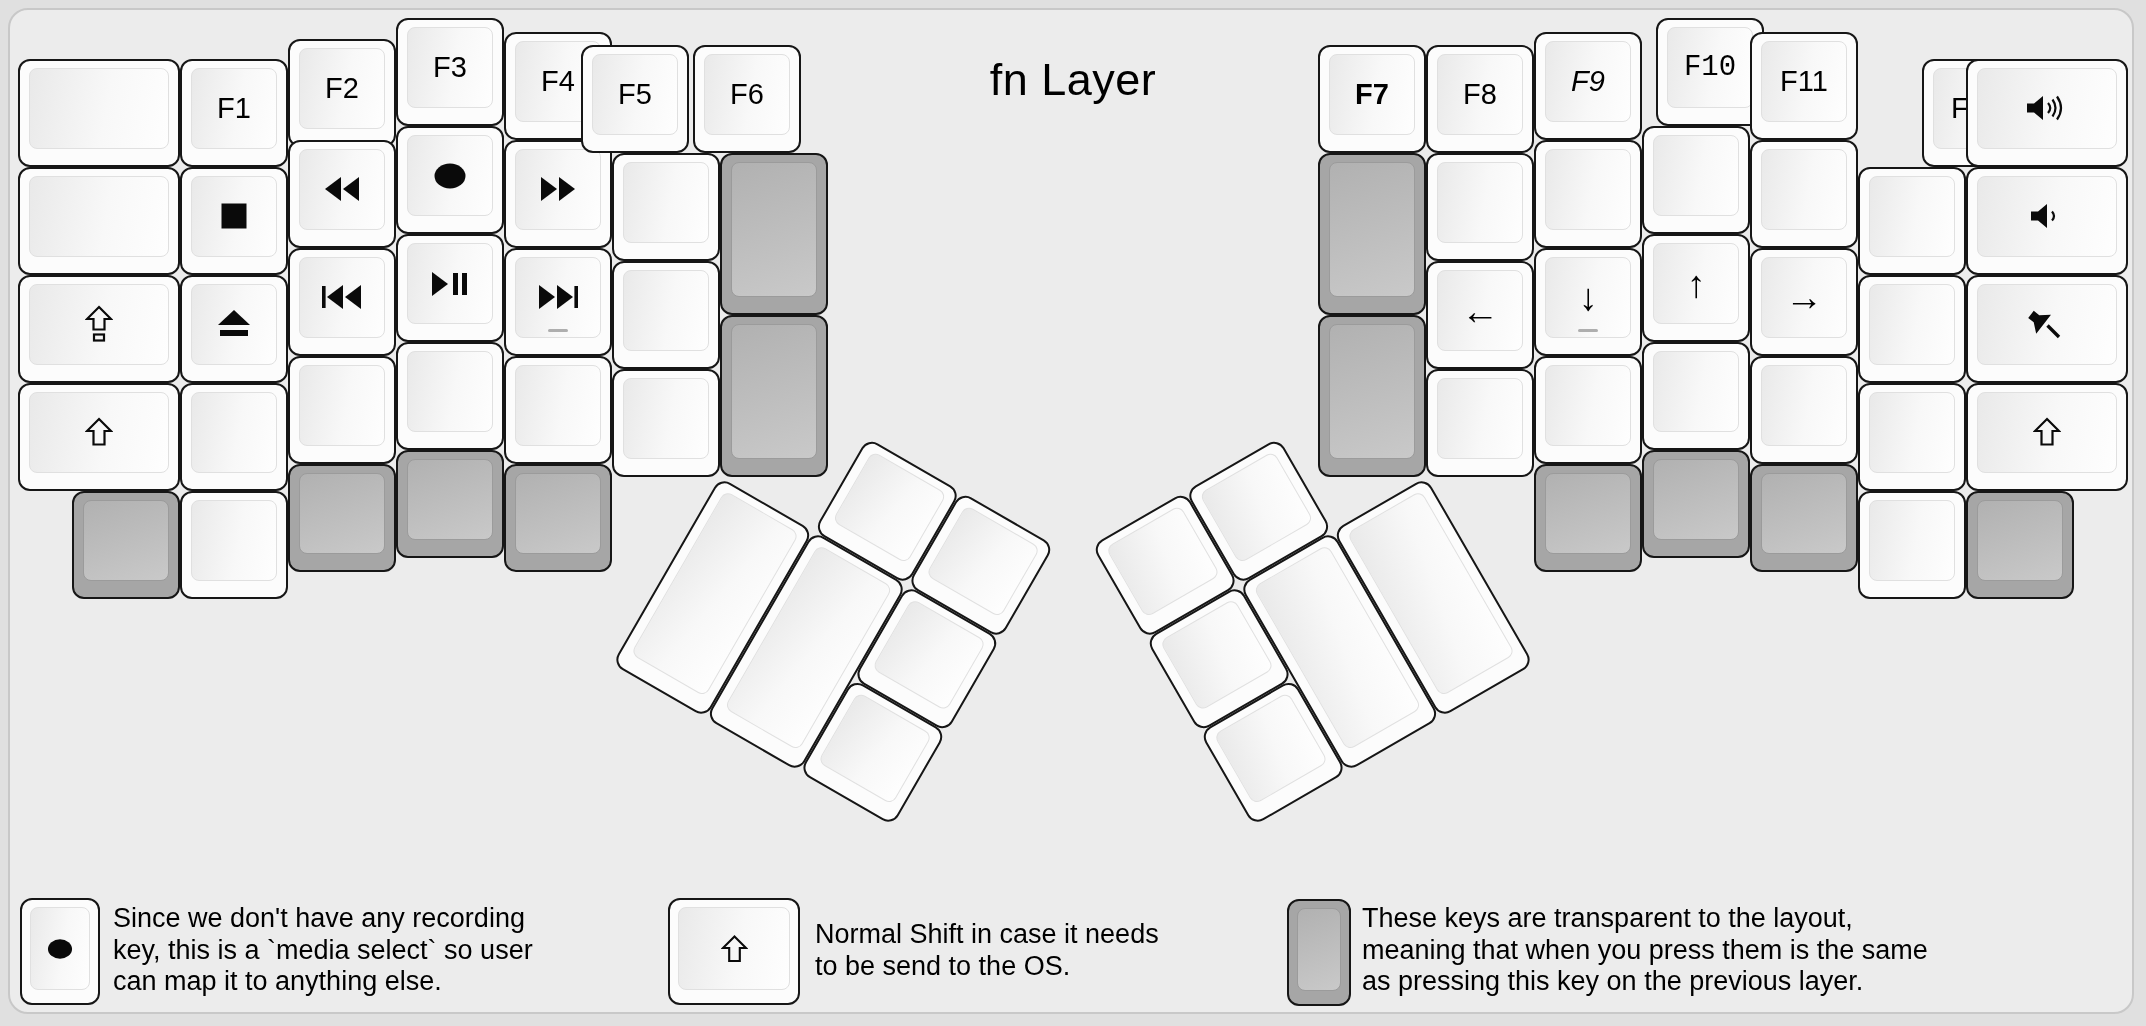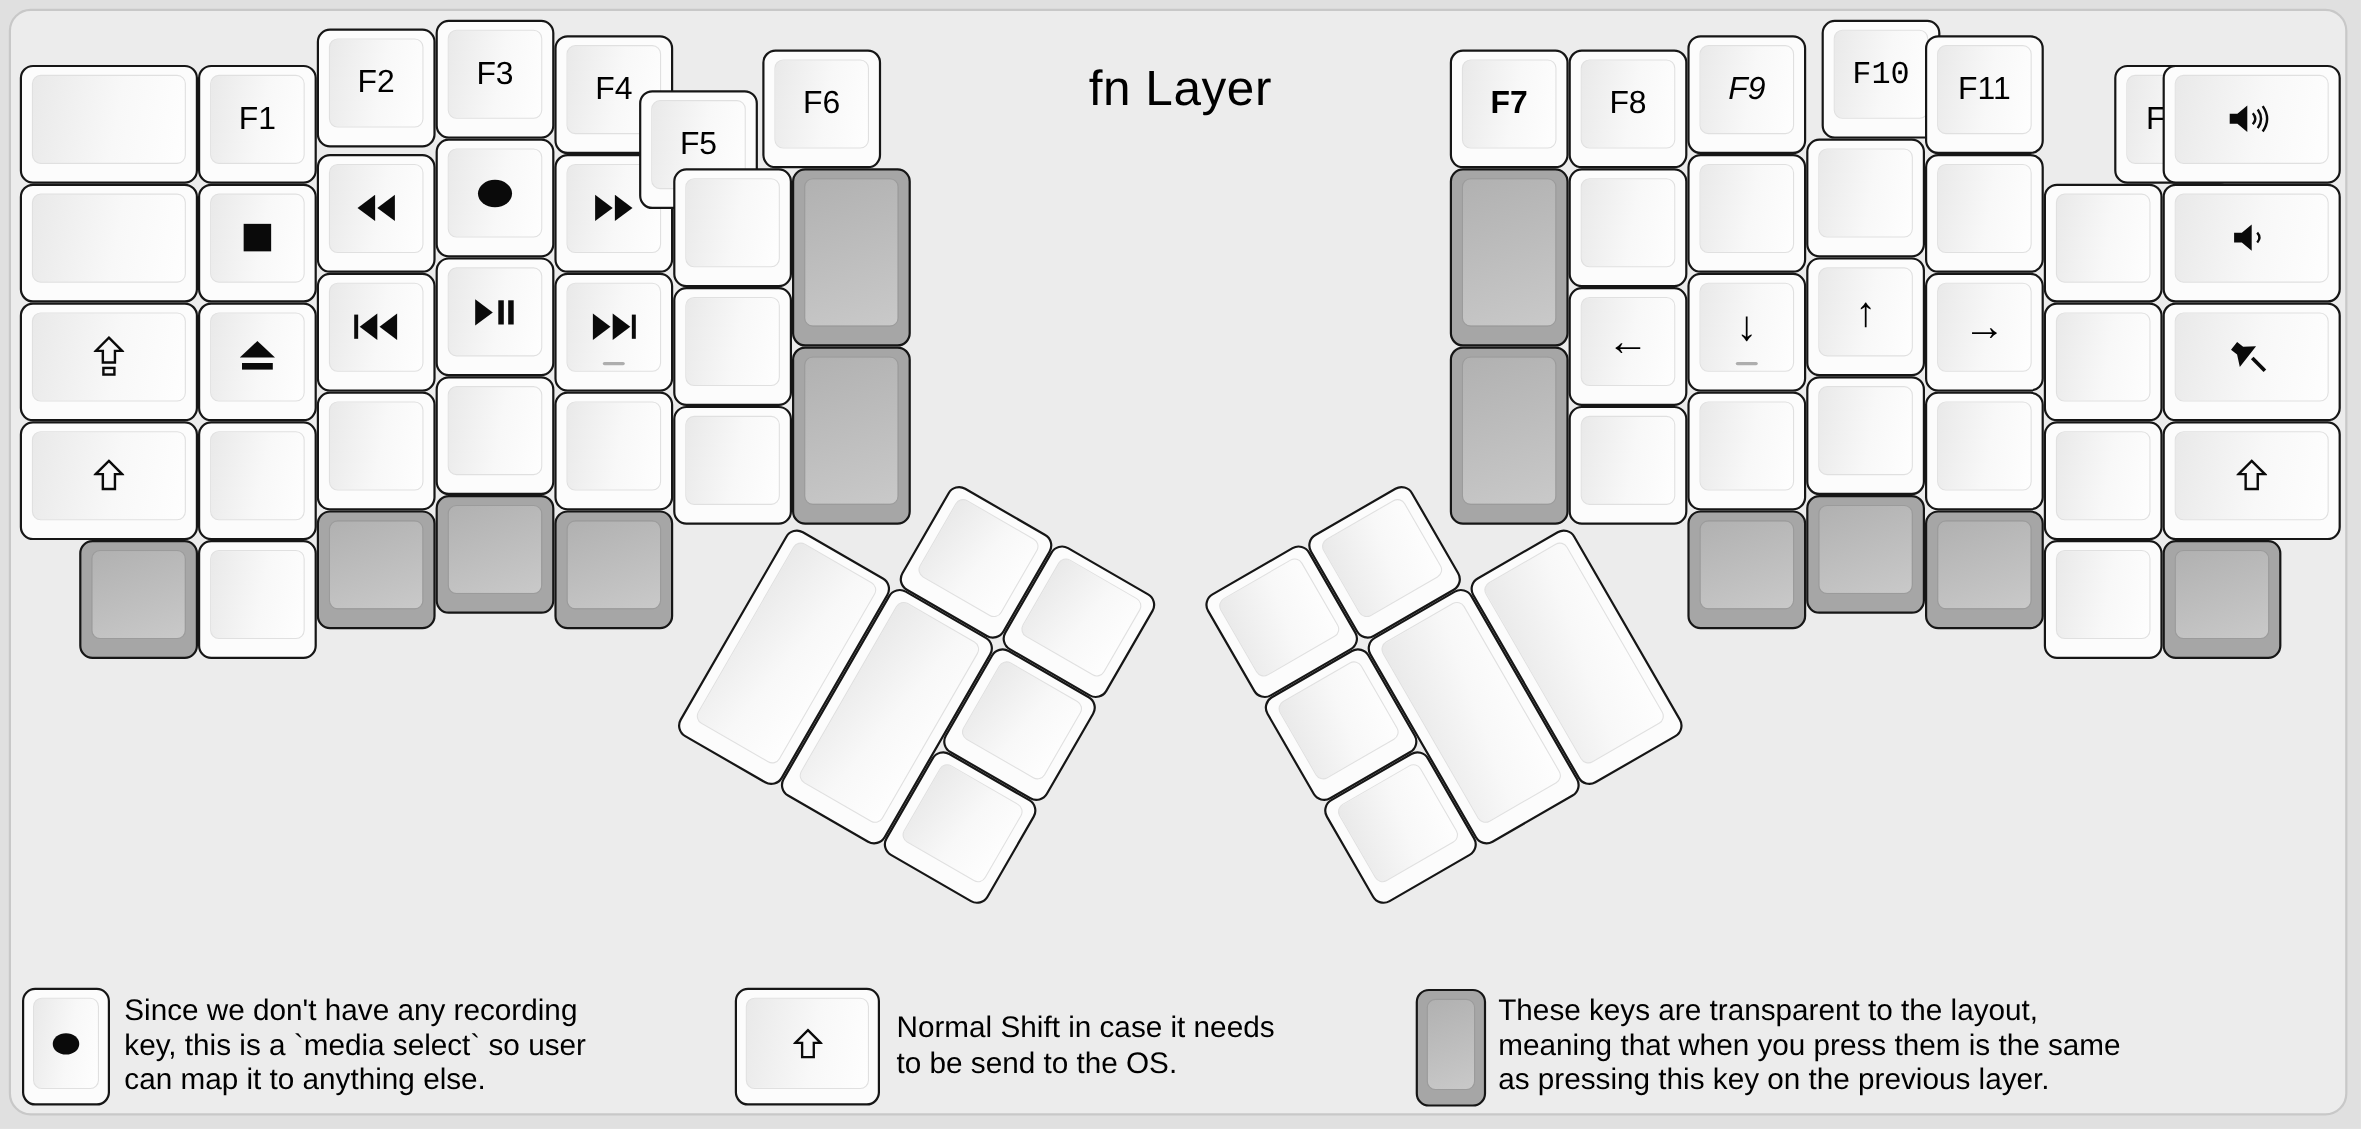--- a/index.html
+++ b/index.html
@@ -149,21 +149,21 @@
             <use href="#i-eject"></use>
           </svg>
         </div>
       </div>
       <div class="key" style="left: 180px; top: 382.5px; width: 108px; height: 108px;">
         <div class="cap"></div>
       </div>
       <div class="key" style="left: 180px; top: 490.5px; width: 108px; height: 108px;">
         <div class="cap"></div>
       </div>
-      <div class="key" style="left: 288px; top: 26px; width: 108px; height: 108px;">
+      <div class="key" style="left: 288px; top: 39px; width: 108px; height: 108px;">
         <div class="cap">
           <span class="klabel">F2</span>
         </div>
       </div>
       <div class="key" style="left: 288px; top: 139.5px; width: 108px; height: 108px;">
         <div class="cap">
           <svg class="icon i-rewind">
             <use href="#i-rewind"></use>
           </svg>
         </div>
@@ -225,21 +225,21 @@
           </svg>
         </div>
         <div class="homing"></div>
       </div>
       <div class="key" style="left: 504px; top: 355.5px; width: 108px; height: 108px;">
         <div class="cap"></div>
       </div>
       <div class="key gray" style="left: 504px; top: 463.5px; width: 108px; height: 108px;">
         <div class="cap"></div>
       </div>
-      <div class="key" style="left: 581px; top: 45px; width: 108px; height: 108px; margin-top: 37px;">
+      <div class="key" style="left: 581px; top: 45px; width: 108px; height: 108px;">
         <div class="cap">
           <span class="klabel">F5</span>
         </div>
       </div>
       <div class="key" style="left: 612px; top: 153px; width: 108px; height: 108px;">
         <div class="cap"></div>
       </div>
       <div class="key" style="left: 612px; top: 261px; width: 108px; height: 108px;">
         <div class="cap"></div>
       </div>

